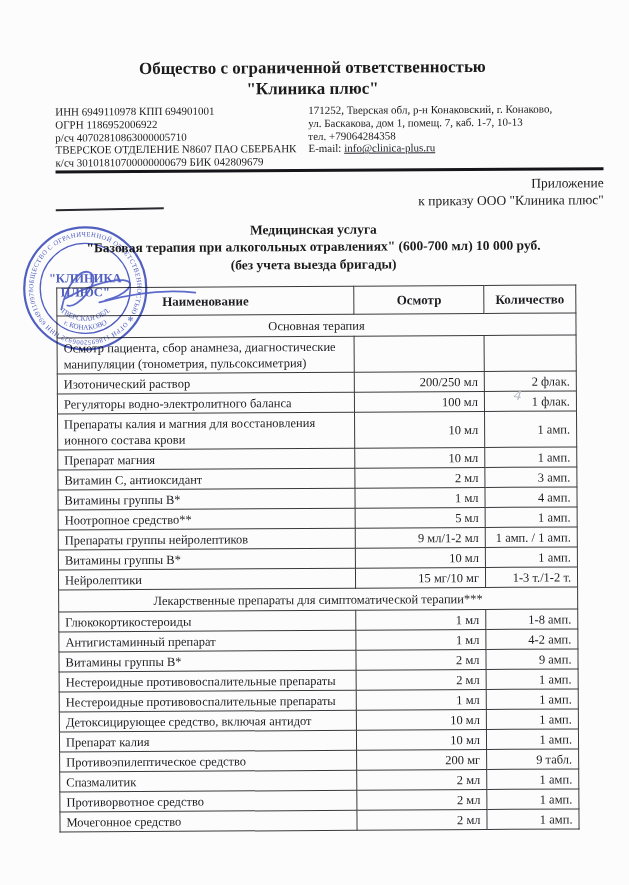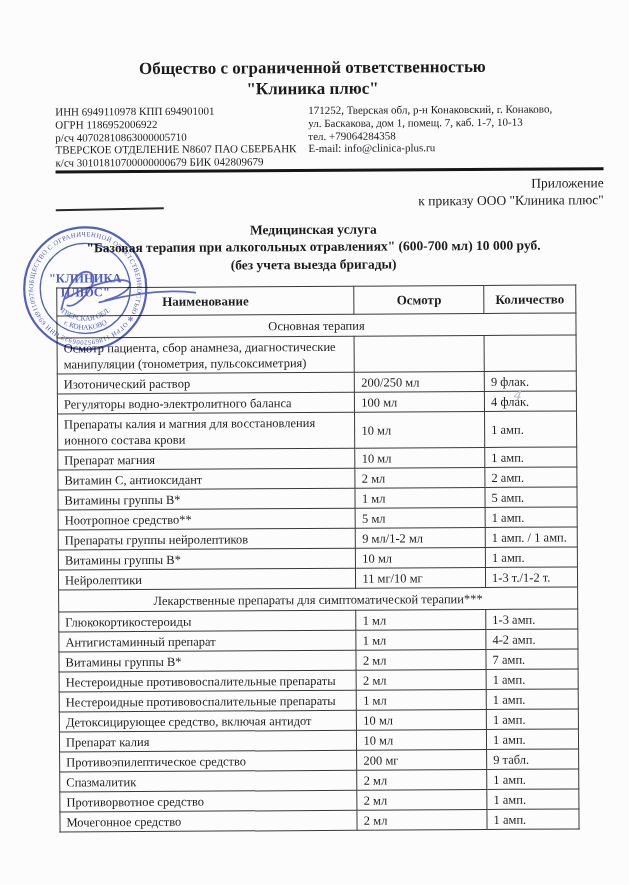--- a/index.html
+++ b/index.html
@@ -14,42 +14,42 @@
     position:relative;width:629px;height:885px;
     transform:rotate(-0.35deg);transform-origin:50% 40%;
   }
   
   .org-title{margin-top:57px;text-align:center;font-weight:bold;font-size:17px;line-height:21px;}
   .org-name{text-align:center;font-weight:bold;font-size:17px;line-height:21px;}
   .requisites{display:flex;margin-top:5px;font-size:11px;line-height:12.8px;}
   .req-left{margin-left:57px;width:253px;}
   .req-right{margin-left:0;width:300px;}
   .req-line{white-space:nowrap;}
-  .email-link{color:#24262c;cursor:pointer;}
+  .email-link{text-decoration:underline;color:#24262c;cursor:pointer;}
   .thick-rule{height:3px;background:#15151a;width:548px;margin:1px 0 0 57px;}
   .strike-artifact{position:absolute;left:57px;top:150px;width:108px;height:1.5px;background:#2a2a2e;transform:rotate(-0.6deg);}
   
   .annex{text-align:right;margin:4px 24px 0 0;font-size:13.5px;line-height:17px;}
   
   .service-title{margin-top:11px;text-align:center;font-weight:bold;font-size:13.5px;line-height:17.5px;}
   
   table.service{
     margin:13px 0 0 57px;width:520px;
     border-collapse:collapse;
     font-size:12.5px;line-height:1.28;
     color:#1e1e22;
   }
   table.service th, table.service td{
     border:1px solid #3a3a3e;
     padding:1.5px 6px;
     vertical-align:middle;
   }
   table.service th{font-weight:bold;text-align:center;height:24px;font-size:13px;}
   td.c-name{text-align:left;}
-  td.c-val{text-align:left;}
+  td.c-val{text-align:right;}
   tr.section-row td{text-align:center;padding:2.5px 6px;}
   
   .stamp{
     position:absolute;left:10px;top:158px;width:214px;height:152px;
     mix-blend-mode:multiply;opacity:.92;pointer-events:none;
   }
   
   .pencil-mark{
     position:absolute;left:514px;top:331px;
     font-size:15px;color:#b6b9c2;font-style:italic;
@@ -112,84 +112,84 @@
           <td colspan="3">Основная терапия</td>
         </tr>
         <tr>
           <td class="c-name">Осмотр пациента, сбор анамнеза, диагностические манипуляции (тонометрия, пульсоксиметрия)</td>
           <td class="c-val"></td>
           <td class="c-val"></td>
         </tr>
         <tr>
           <td class="c-name">Изотонический раствор</td>
           <td class="c-val">200/250 мл</td>
-          <td class="c-val">9 флак.</td>
+          <td class="c-val">2 флак.</td>
         </tr>
         <tr>
           <td class="c-name">Регуляторы водно-электролитного баланса</td>
           <td class="c-val">100 мл</td>
-          <td class="c-val">4 флак.</td>
+          <td class="c-val">1 флак.</td>
         </tr>
         <tr>
           <td class="c-name">Препараты калия и магния для восстановления ионного состава крови</td>
           <td class="c-val">10 мл</td>
           <td class="c-val">1 амп.</td>
         </tr>
         <tr>
           <td class="c-name">Препарат магния</td>
           <td class="c-val">10 мл</td>
           <td class="c-val">1 амп.</td>
         </tr>
         <tr>
           <td class="c-name">Витамин С, антиоксидант</td>
           <td class="c-val">2 мл</td>
-          <td class="c-val">2 амп.</td>
+          <td class="c-val">3 амп.</td>
         </tr>
         <tr>
           <td class="c-name">Витамины группы В*</td>
           <td class="c-val">1 мл</td>
-          <td class="c-val">5 амп.</td>
+          <td class="c-val">4 амп.</td>
         </tr>
         <tr>
           <td class="c-name">Ноотропное средство**</td>
           <td class="c-val">5 мл</td>
           <td class="c-val">1 амп.</td>
         </tr>
         <tr>
           <td class="c-name">Препараты группы нейролептиков</td>
           <td class="c-val">9 мл/1-2 мл</td>
           <td class="c-val">1 амп. / 1 амп.</td>
         </tr>
         <tr>
           <td class="c-name">Витамины группы В*</td>
           <td class="c-val">10 мл</td>
           <td class="c-val">1 амп.</td>
         </tr>
         <tr>
           <td class="c-name">Нейролептики</td>
-          <td class="c-val">11 мг/10 мг</td>
+          <td class="c-val">15 мг/10 мг</td>
           <td class="c-val">1-3 т./1-2 т.</td>
         </tr>
         <tr class="section-row">
           <td colspan="3">Лекарственные препараты для симптоматической терапии***</td>
         </tr>
         <tr>
           <td class="c-name">Глюкокортикостероиды</td>
           <td class="c-val">1 мл</td>
-          <td class="c-val">1-3 амп.</td>
+          <td class="c-val">1-8 амп.</td>
         </tr>
         <tr>
           <td class="c-name">Антигистаминный препарат</td>
           <td class="c-val">1 мл</td>
           <td class="c-val">4-2 амп.</td>
         </tr>
         <tr>
           <td class="c-name">Витамины группы В*</td>
           <td class="c-val">2 мл</td>
-          <td class="c-val">7 амп.</td>
+          <td class="c-val">9 амп.</td>
         </tr>
         <tr>
           <td class="c-name">Нестероидные противовоспалительные препараты</td>
           <td class="c-val">2 мл</td>
           <td class="c-val">1 амп.</td>
         </tr>
         <tr>
           <td class="c-name">Нестероидные противовоспалительные препараты</td>
           <td class="c-val">1 мл</td>
           <td class="c-val">1 амп.</td>

